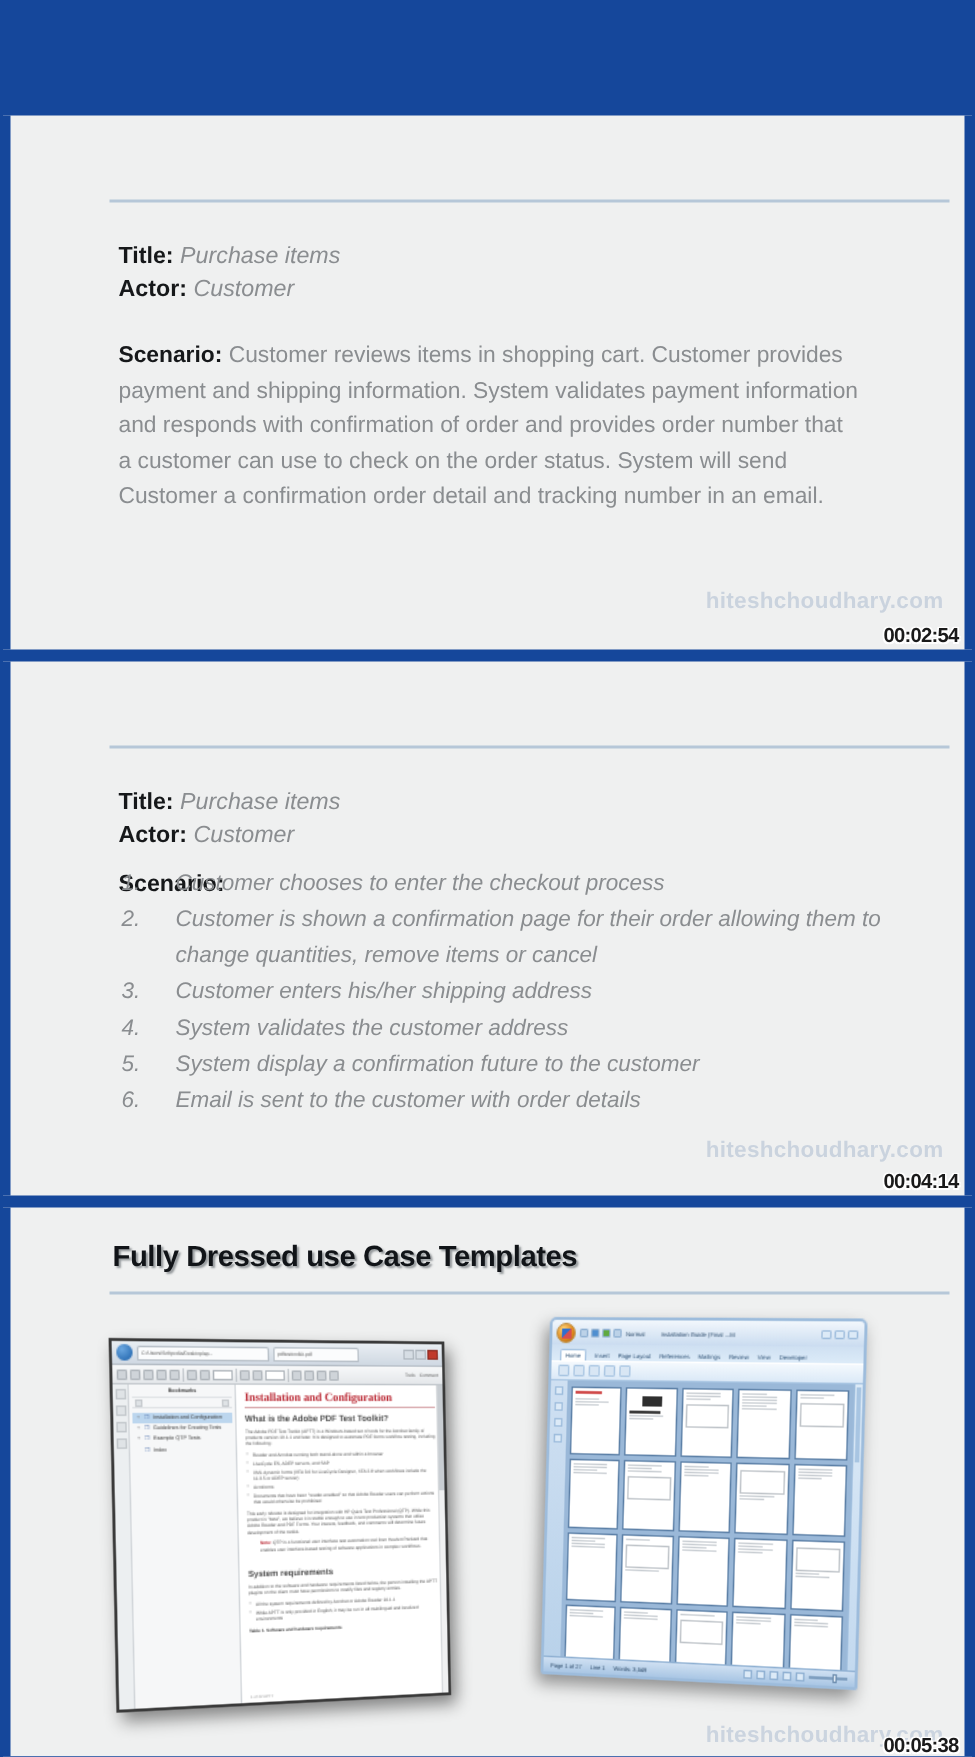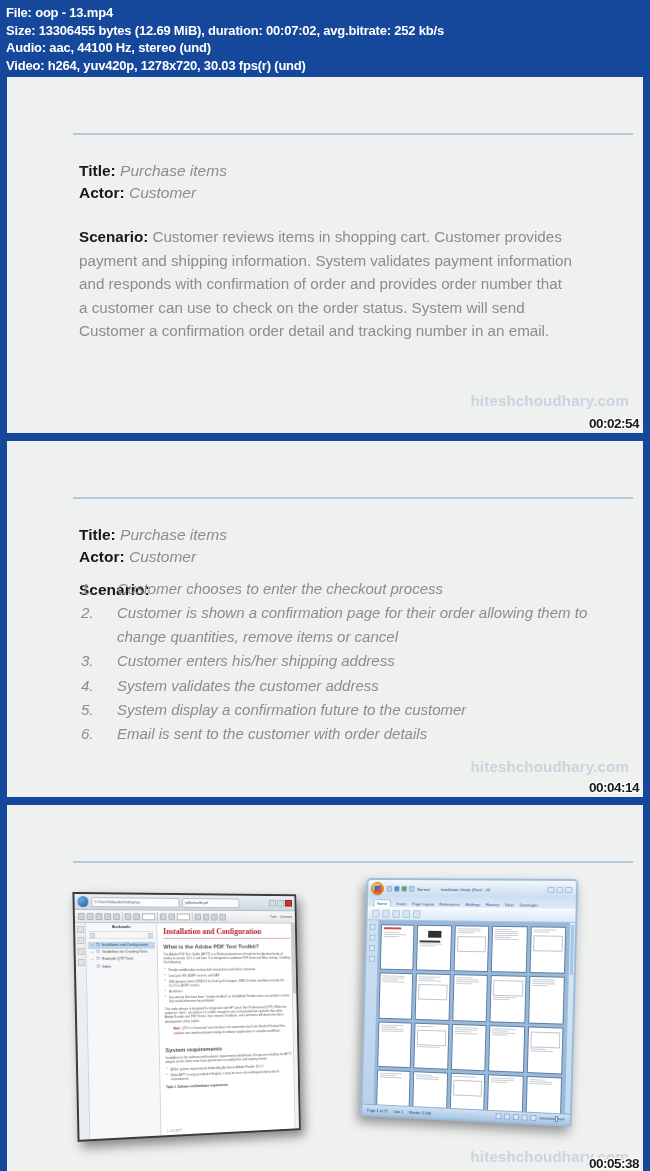--- a/index.html
+++ b/index.html
@@ -257,26 +257,20 @@
   .w-status .right { margin-left: auto; display: flex; align-items: center; gap: 3px; }
   .w-status .right i { display: block; width: 6px; height: 6px; background: #dceaf7; border: 1px solid #8fb0d2; }
   .w-status .zoomtrack { width: 26px; height: 2px; background: #7f9fc0; position: relative; }
   .w-status .zoomtrack s { position: absolute; left: 16px; top: -2px; width: 3px; height: 6px; background: #eaf2fa; border: 1px solid #6d8dae; text-decoration: none; }
 </style>
 </head>
 <body>
 
 <div class="page">
 
-  <div class="fileinfo">
-    <div>File: oop - 13.mp4</div>
-    <div>Size: 13306455 bytes (12.69 MiB), duration: 00:07:02, avg.bitrate: 252 kb/s</div>
-    <div>Audio: aac, 44100 Hz, stereo (und)</div>
-    <div>Video: h264, yuv420p, 1278x720, 30.03 fps(r) (und)</div>
-  </div>
 
   <div class="slide" id="slide-1">
     <div class="slide-inner">
       <div class="title-rule"></div>
 
       <div class="kv" style="top:82px">
         <b>Title:</b>
         <span>Purchase items</span>
       </div>
       <div class="kv" style="top:104px">
@@ -317,20 +311,21 @@
         <li>Email is sent to the customer with order details</li>
       </ol>
 
       <div class="watermark" style="bottom:22px">hiteshchoudhary.com</div>
     </div>
     <div class="timestamp" style="bottom:2px">00:04:14</div>
   </div>
 
   <div class="slide" id="slide-3">
     <div class="slide-inner">
+      <div class="slide-title">Fully Dressed use Case Templates</div>
       <div class="title-rule"></div>
 
       <div class="shots">
 
         <div class="acrobat-wrap">
           <div class="acrobat">
             <div class="ac-title">
               <div class="ac-back"></div>
               <div class="ac-tab t1">C:/Users/Softpedia/Desktop/ap...</div>
               <div class="ac-tab t2">pdftesttoolkit.pdf</div>

